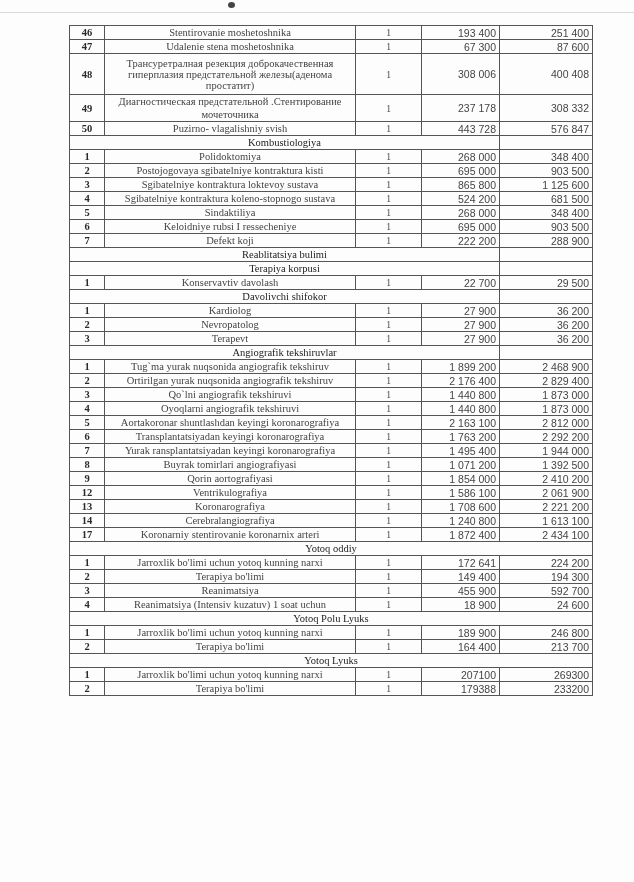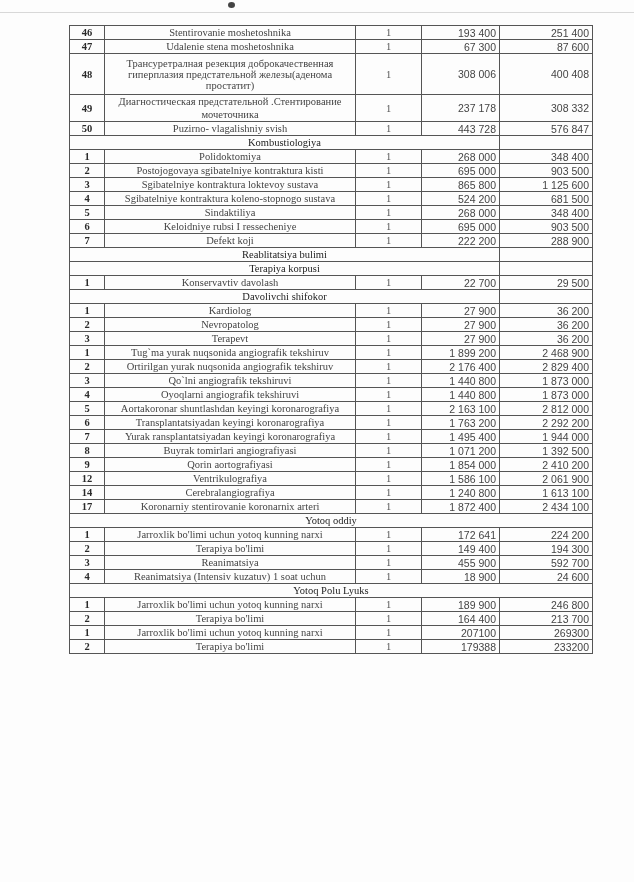--- a/index.html
+++ b/index.html
@@ -159,20 +159,24 @@
         <td class="price2">36 200</td>
       </tr>
       <tr>
         <td class="num">3</td>
         <td class="name">Terapevt</td>
         <td class="qty">1</td>
         <td class="price1">27 900</td>
         <td class="price2">36 200</td>
       </tr>
       <tr>
+        <td class="section" colspan="4">Angiografik tekshiruvlar</td>
+        <td></td>
+      </tr>
+      <tr>
         <td class="num">1</td>
         <td class="name">Tug`ma yurak nuqsonida angiografik tekshiruv</td>
         <td class="qty">1</td>
         <td class="price1">1 899 200</td>
         <td class="price2">2 468 900</td>
       </tr>
       <tr>
         <td class="num">2</td>
         <td class="name">Ortirilgan yurak nuqsonida angiografik tekshiruv</td>
         <td class="qty">1</td>
@@ -229,20 +233,27 @@
         <td class="price2">2 410 200</td>
       </tr>
       <tr>
         <td class="num">12</td>
         <td class="name">Ventrikulografiya</td>
         <td class="qty">1</td>
         <td class="price1">1 586 100</td>
         <td class="price2">2 061 900</td>
       </tr>
       <tr>
+        <td class="num">13</td>
+        <td class="name">Koronarografiya</td>
+        <td class="qty">1</td>
+        <td class="price1">1 708 600</td>
+        <td class="price2">2 221 200</td>
+      </tr>
+      <tr>
         <td class="num">14</td>
         <td class="name">Cerebralangiografiya</td>
         <td class="qty">1</td>
         <td class="price1">1 240 800</td>
         <td class="price2">1 613 100</td>
       </tr>
       <tr>
         <td class="num">17</td>
         <td class="name">Koronarniy stentirovanie koronarnix arteri</td>
         <td class="qty">1</td>
@@ -289,20 +300,23 @@
         <td class="qty">1</td>
         <td class="price1">189 900</td>
         <td class="price2">246 800</td>
       </tr>
       <tr>
         <td class="num">2</td>
         <td class="name">Terapiya bo'limi</td>
         <td class="qty">1</td>
         <td class="price1">164 400</td>
         <td class="price2">213 700</td>
+      </tr>
+      <tr>
+        <td class="section" colspan="5">Yotoq Lyuks</td>
       </tr>
       <tr>
         <td class="num">1</td>
         <td class="name">Jarroxlik bo'limi uchun yotoq kunning narxi</td>
         <td class="qty">1</td>
         <td class="price1">207100</td>
         <td class="price2">269300</td>
       </tr>
       <tr>
         <td class="num">2</td>

